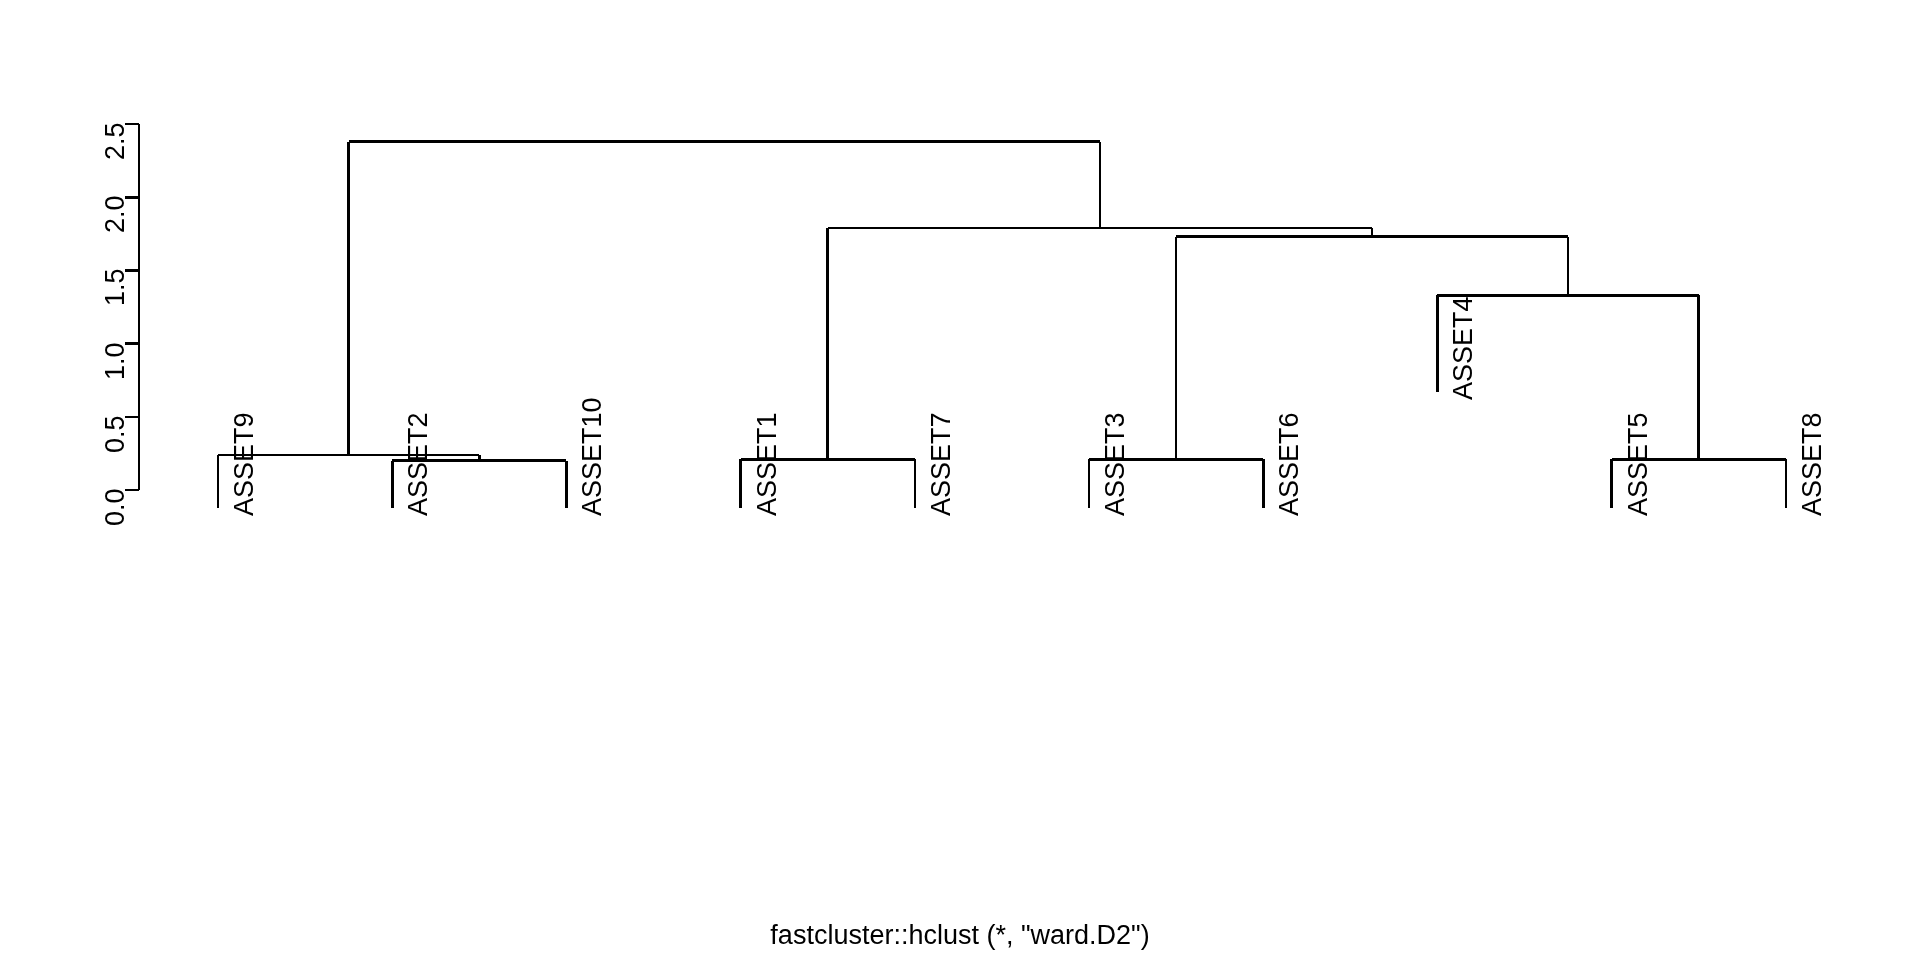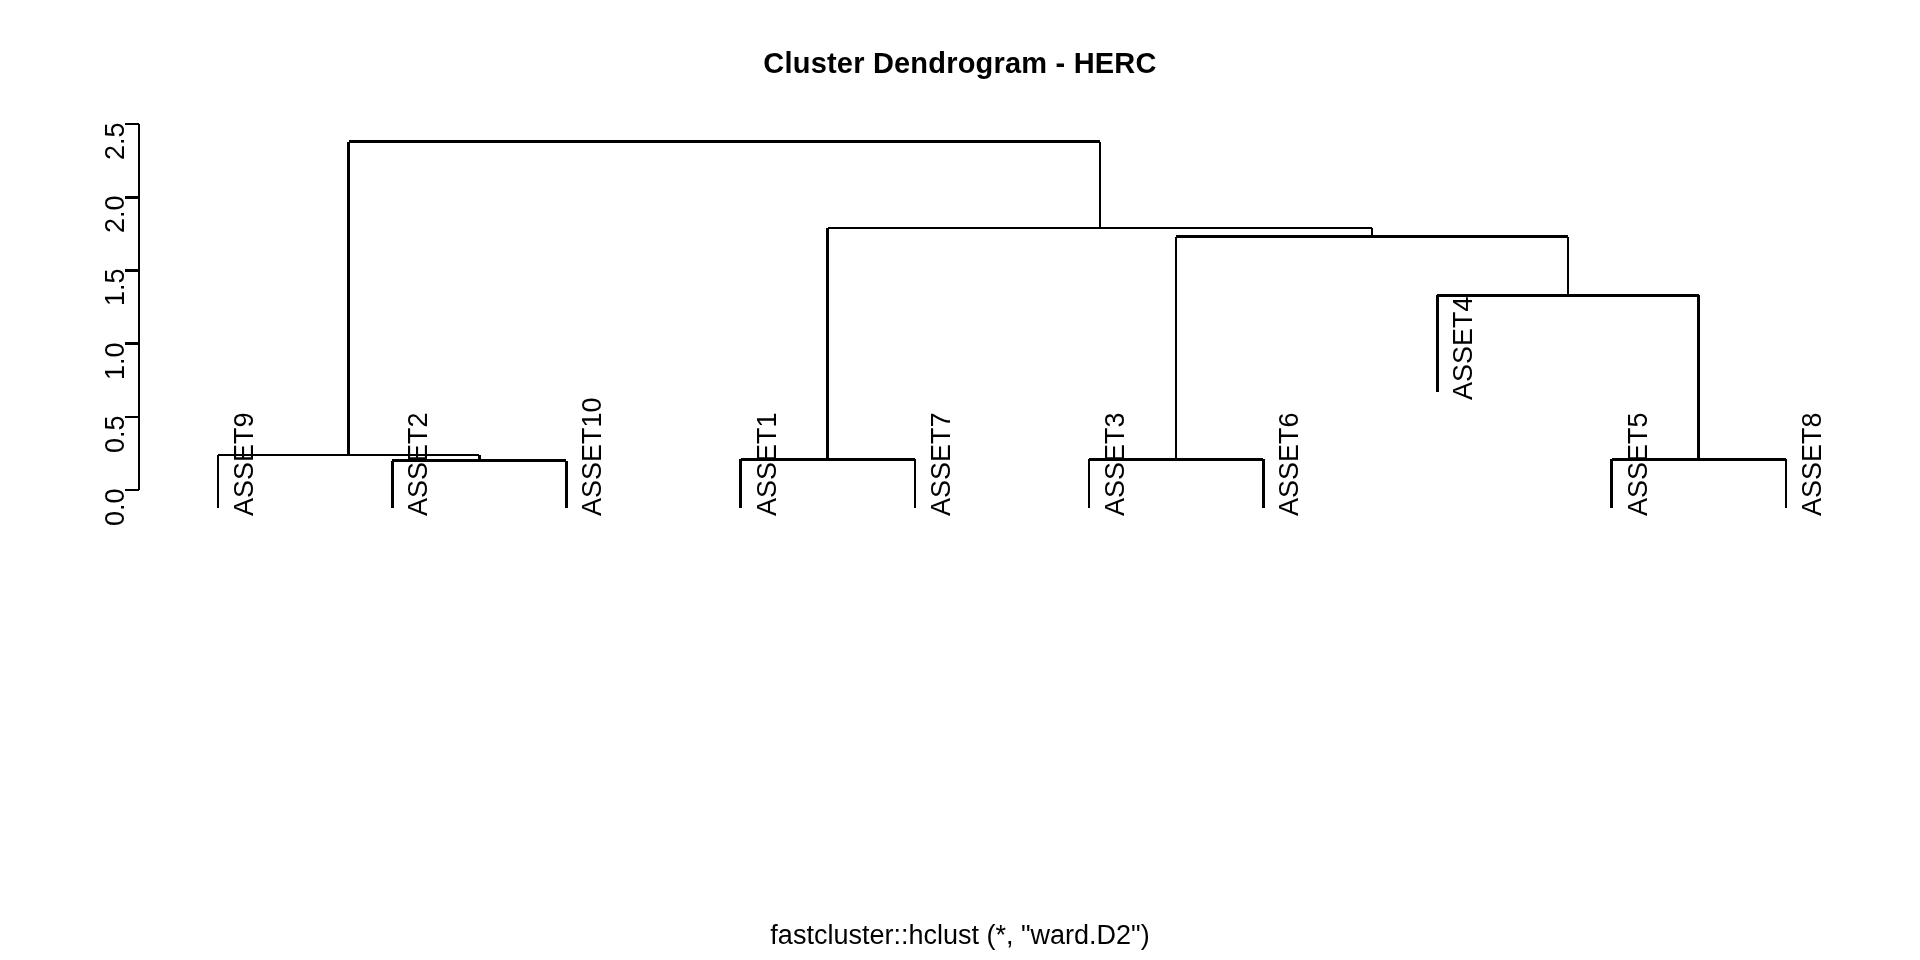--- a/index.html
+++ b/index.html
@@ -67,21 +67,20 @@
     white-space: nowrap;
     transform-origin: 0 0;
     text-align: left;
   }
 </style>
 </head>
 <body>
 
 <div id="plot-root">
 
-  <div class="plot-title">Cluster Dendrogram - HERC</div>
 
   <svg id="canvas-layer" viewBox="0 0 1920 960" xmlns="http://www.w3.org/2000/svg">
     <g id="axis-group">
         <line x1="139" y1="490" x2="139" y2="124" stroke="#000000" stroke-width="2.6" shape-rendering="crispEdges"></line>
         <line x1="125" y1="490" x2="139" y2="490" stroke="#000000" stroke-width="2.6" shape-rendering="crispEdges"></line>
         <line x1="125" y1="416.8" x2="139" y2="416.8" stroke="#000000" stroke-width="2.6" shape-rendering="crispEdges"></line>
         <line x1="125" y1="343.6" x2="139" y2="343.6" stroke="#000000" stroke-width="2.6" shape-rendering="crispEdges"></line>
         <line x1="125" y1="270.4" x2="139" y2="270.4" stroke="#000000" stroke-width="2.6" shape-rendering="crispEdges"></line>
         <line x1="125" y1="197.2" x2="139" y2="197.2" stroke="#000000" stroke-width="2.6" shape-rendering="crispEdges"></line>
         <line x1="125" y1="124" x2="139" y2="124" stroke="#000000" stroke-width="2.6" shape-rendering="crispEdges"></line>

